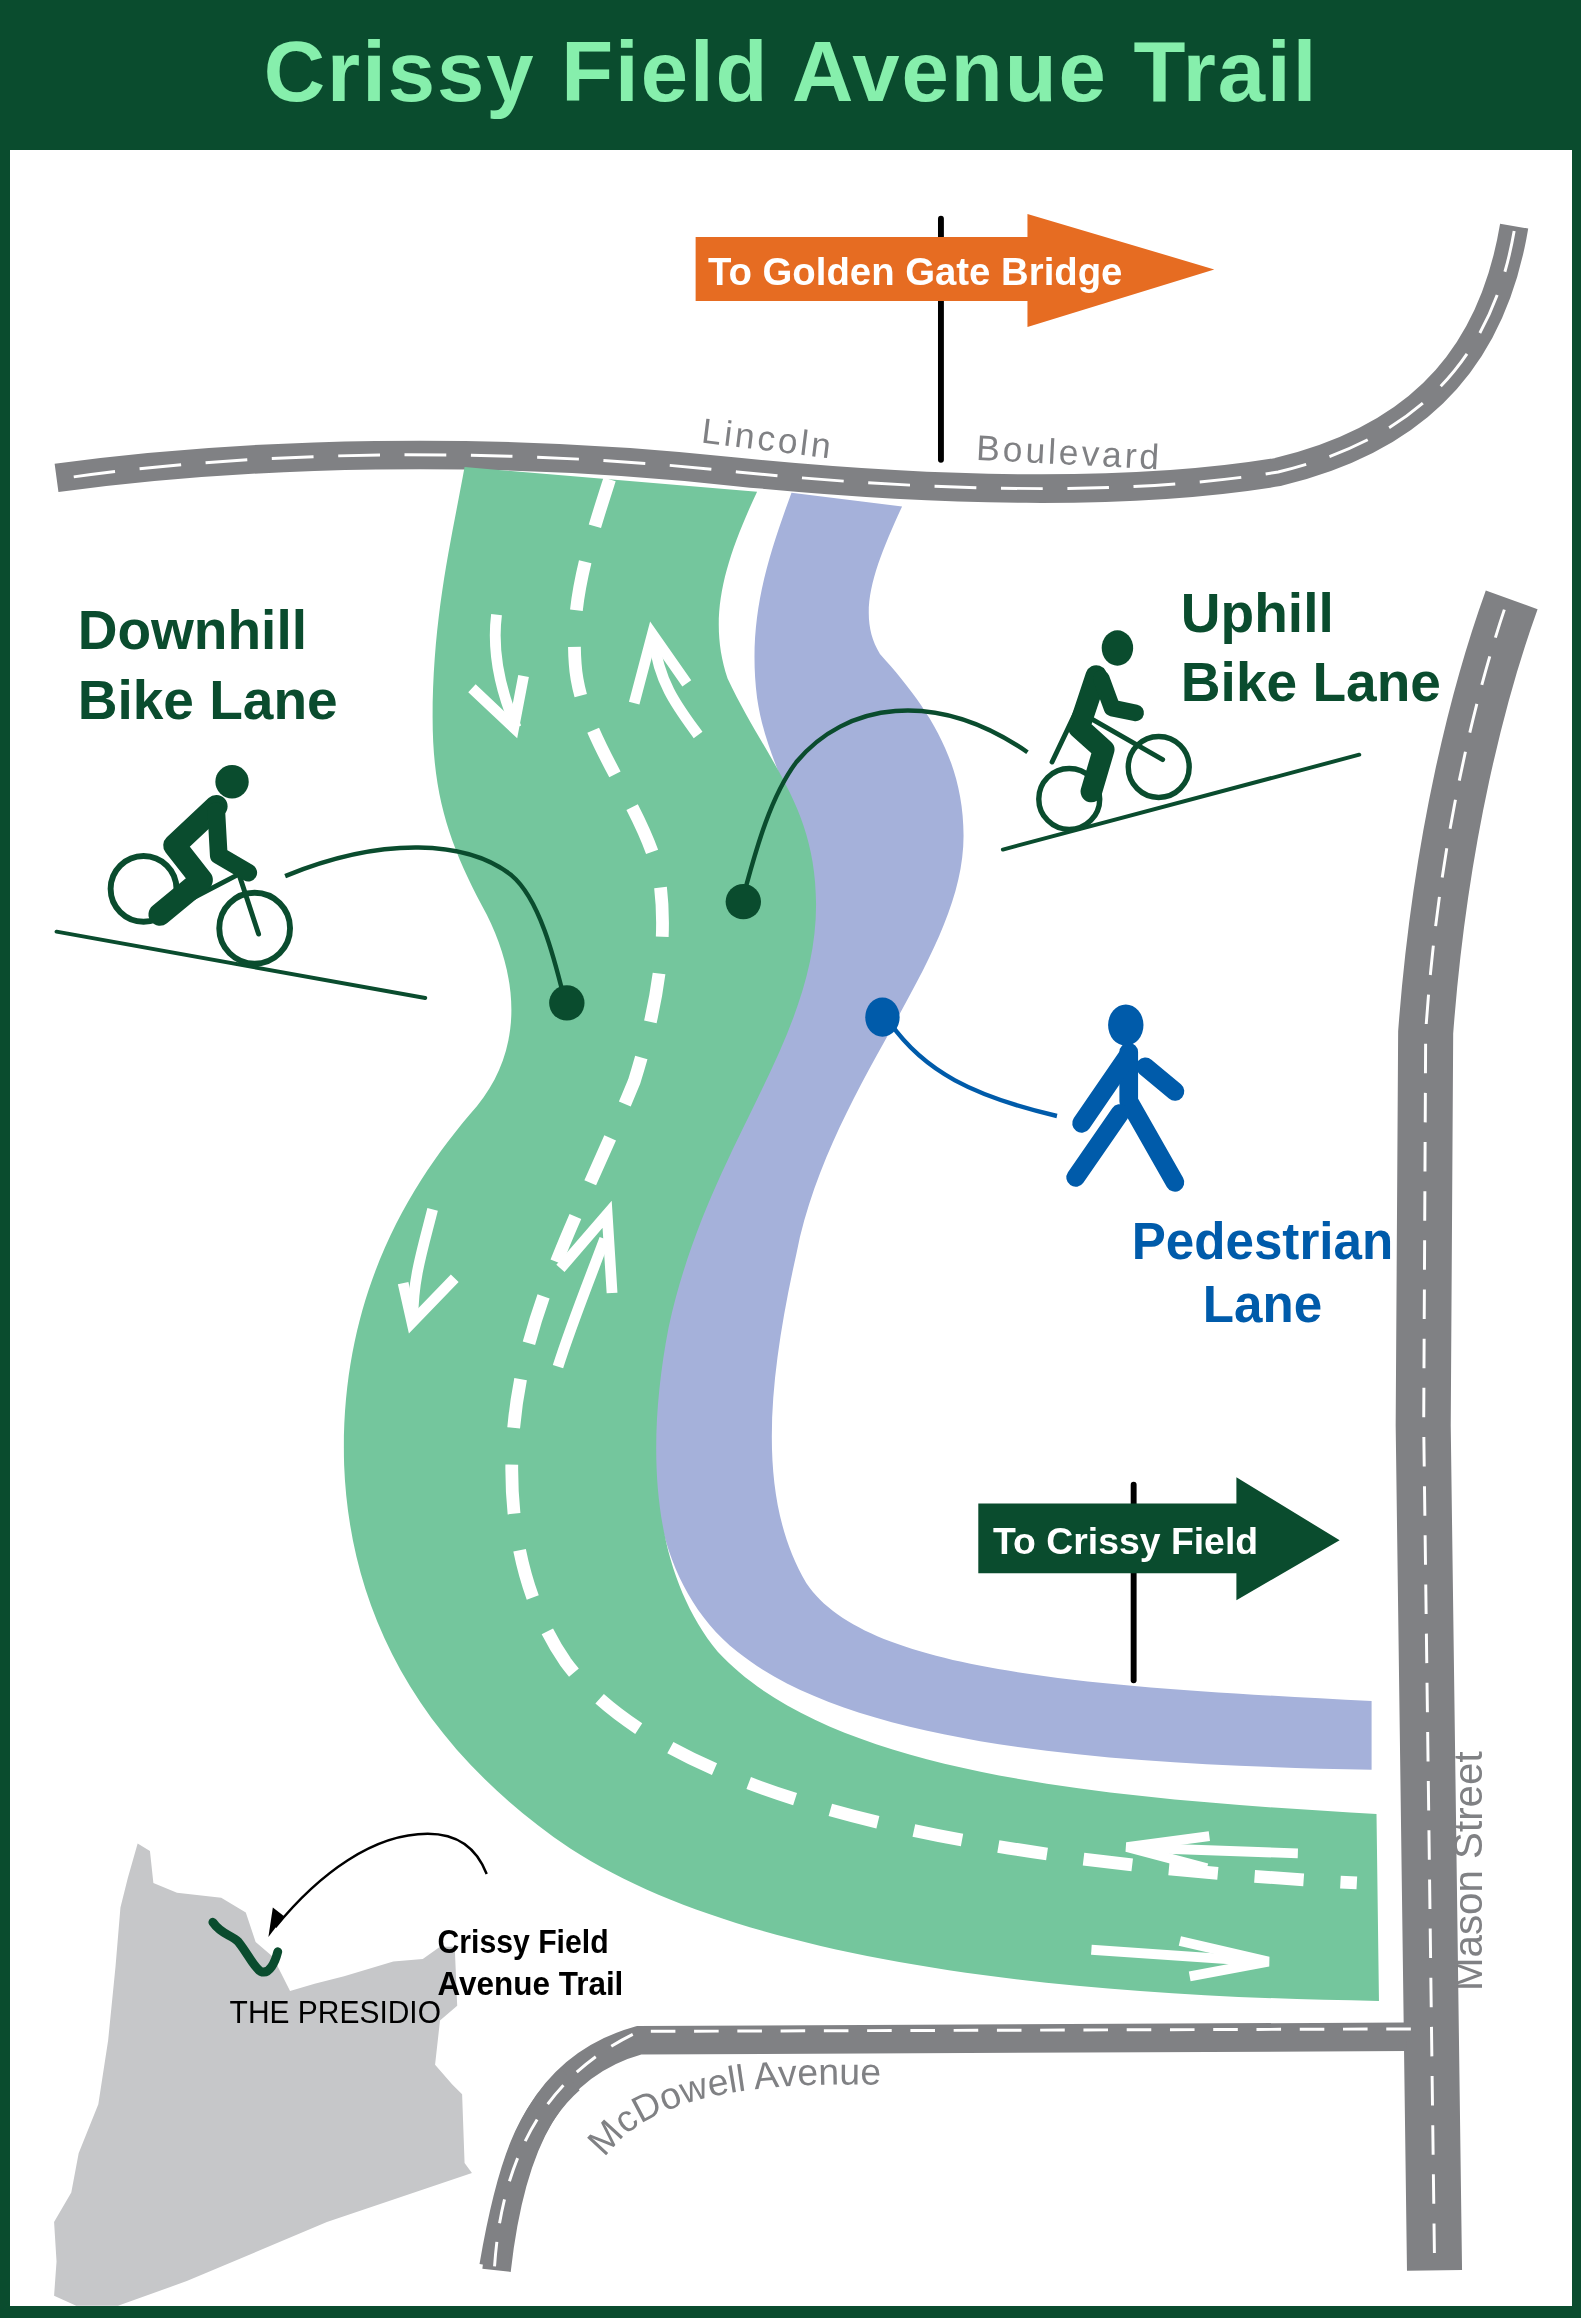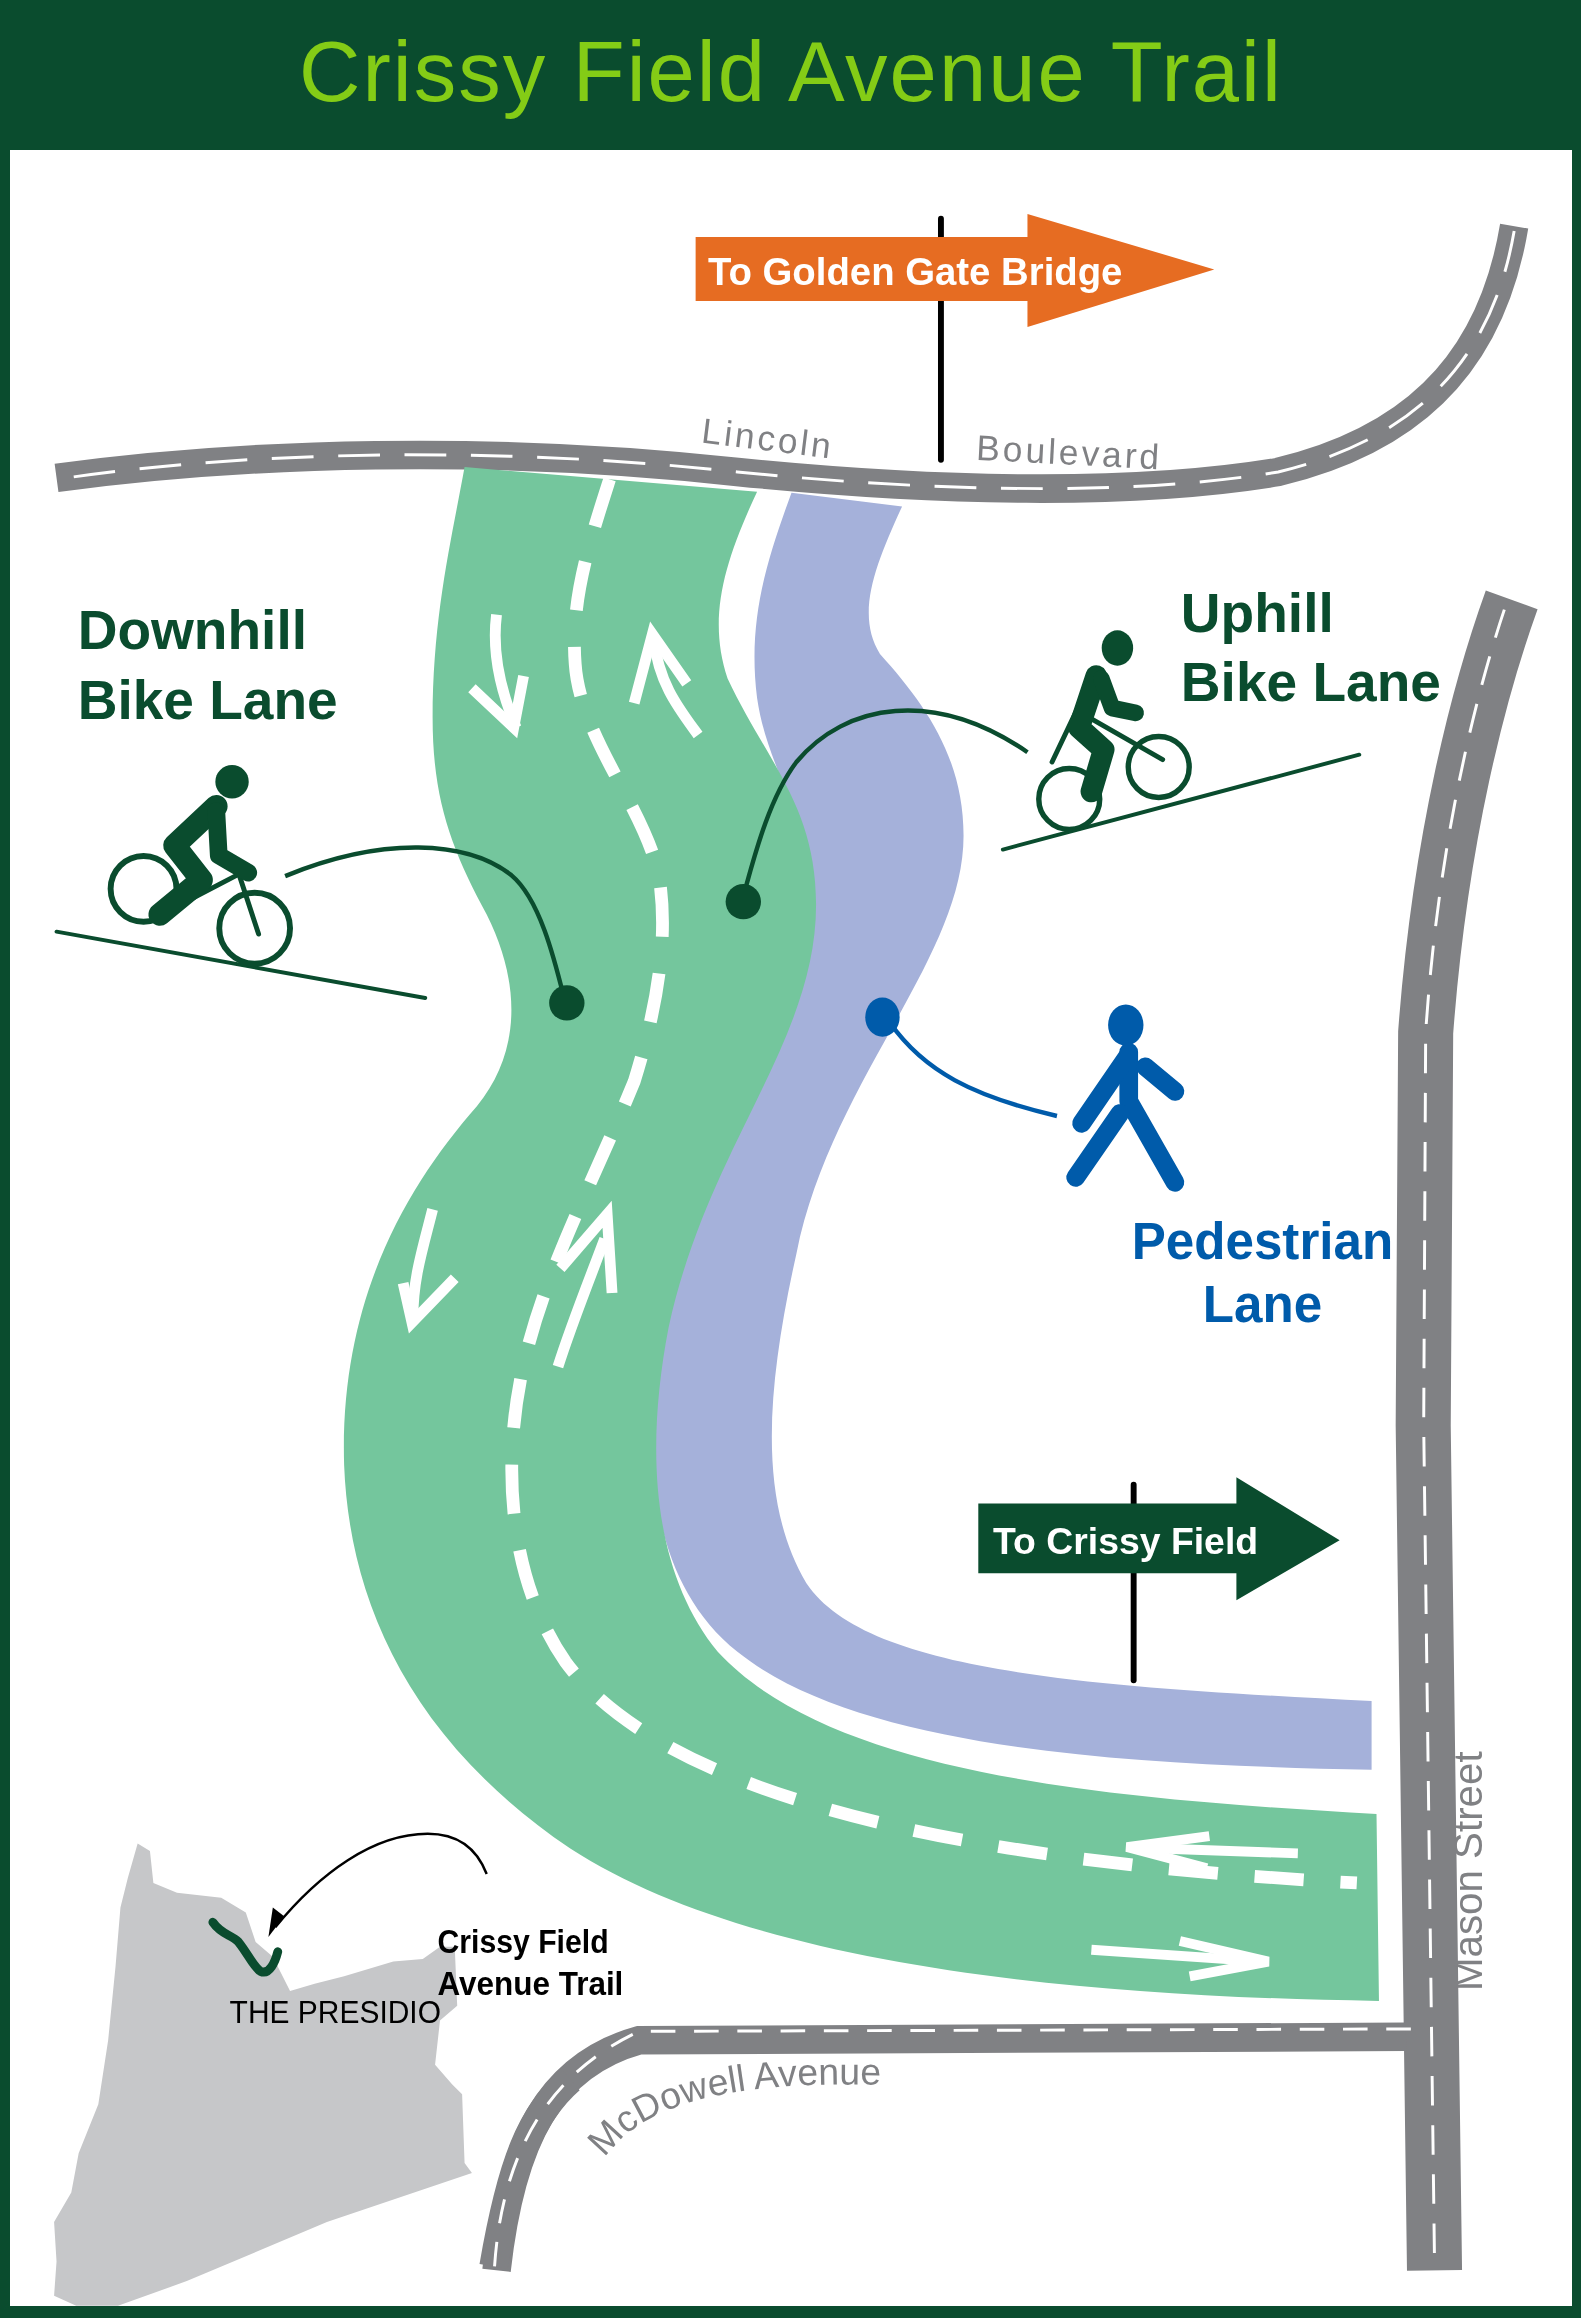--- a/index.html
+++ b/index.html
@@ -1,19 +1,19 @@
 <!DOCTYPE html>
 <html style="font-size:7.9px"><head>
 <meta charset="utf-8">
 <style>
   html, body { margin: 0; padding: 0; background: #ffffff; }
   body { width: 1582px; height: 2319px; position: relative; overflow: hidden; font-family: "Liberation Sans", sans-serif; }
   .frame { position: absolute; left: 0; top: 0; width: 1582px; height: 2319px; box-sizing: border-box; border-left: 10.8px solid #0a4c2e; border-right: 10.8px solid #0a4c2e; border-bottom: 13.8px solid #0a4c2e; }
   .header { position: absolute; left: 0; top: 0; width: 1582px; height: 150px; background: #0a4c2e; display: flex; align-items: center; justify-content: center; }
-  .header h1 { margin: 0; color: #84cc16; font-family: "Liberation Sans", sans-serif; font-weight: 400; font-size: 85px; letter-spacing: 2px; transform: translateY(-2.9px); }
+  .header h1 { margin: 0; color: #86efac; font-family: "Liberation Sans", sans-serif; font-weight: 700; font-size: 85px; letter-spacing: 2px; transform: translateY(-2.9px); }
   svg.map { position: absolute; left: 0; top: 0; }
   .lbl { font-family: "Liberation Sans", sans-serif; font-weight: 700; }
   .street { font-family: "Liberation Sans", sans-serif; fill: #808184; }
 </style>
 </head>
 <body>
 
 <div class="frame"></div>
 
 <div class="header">

